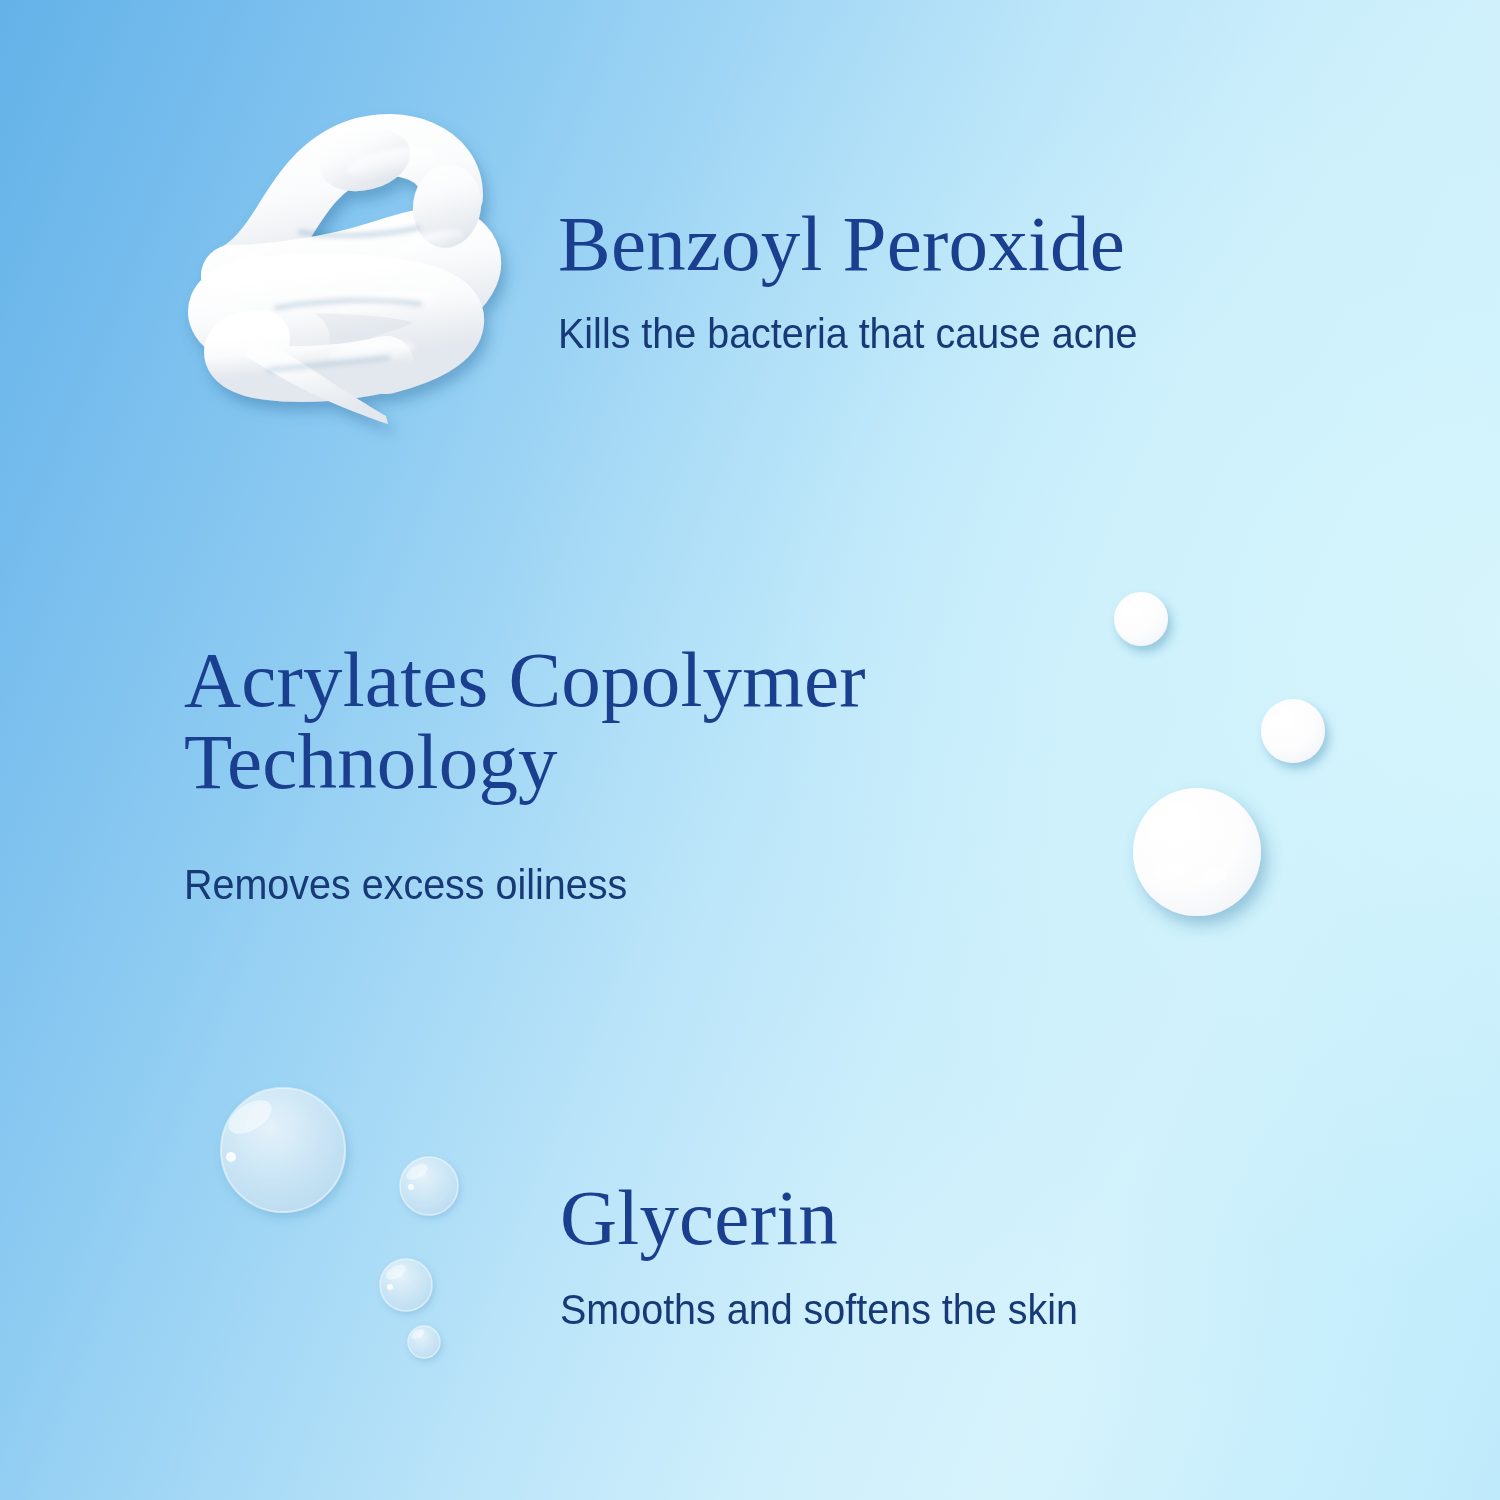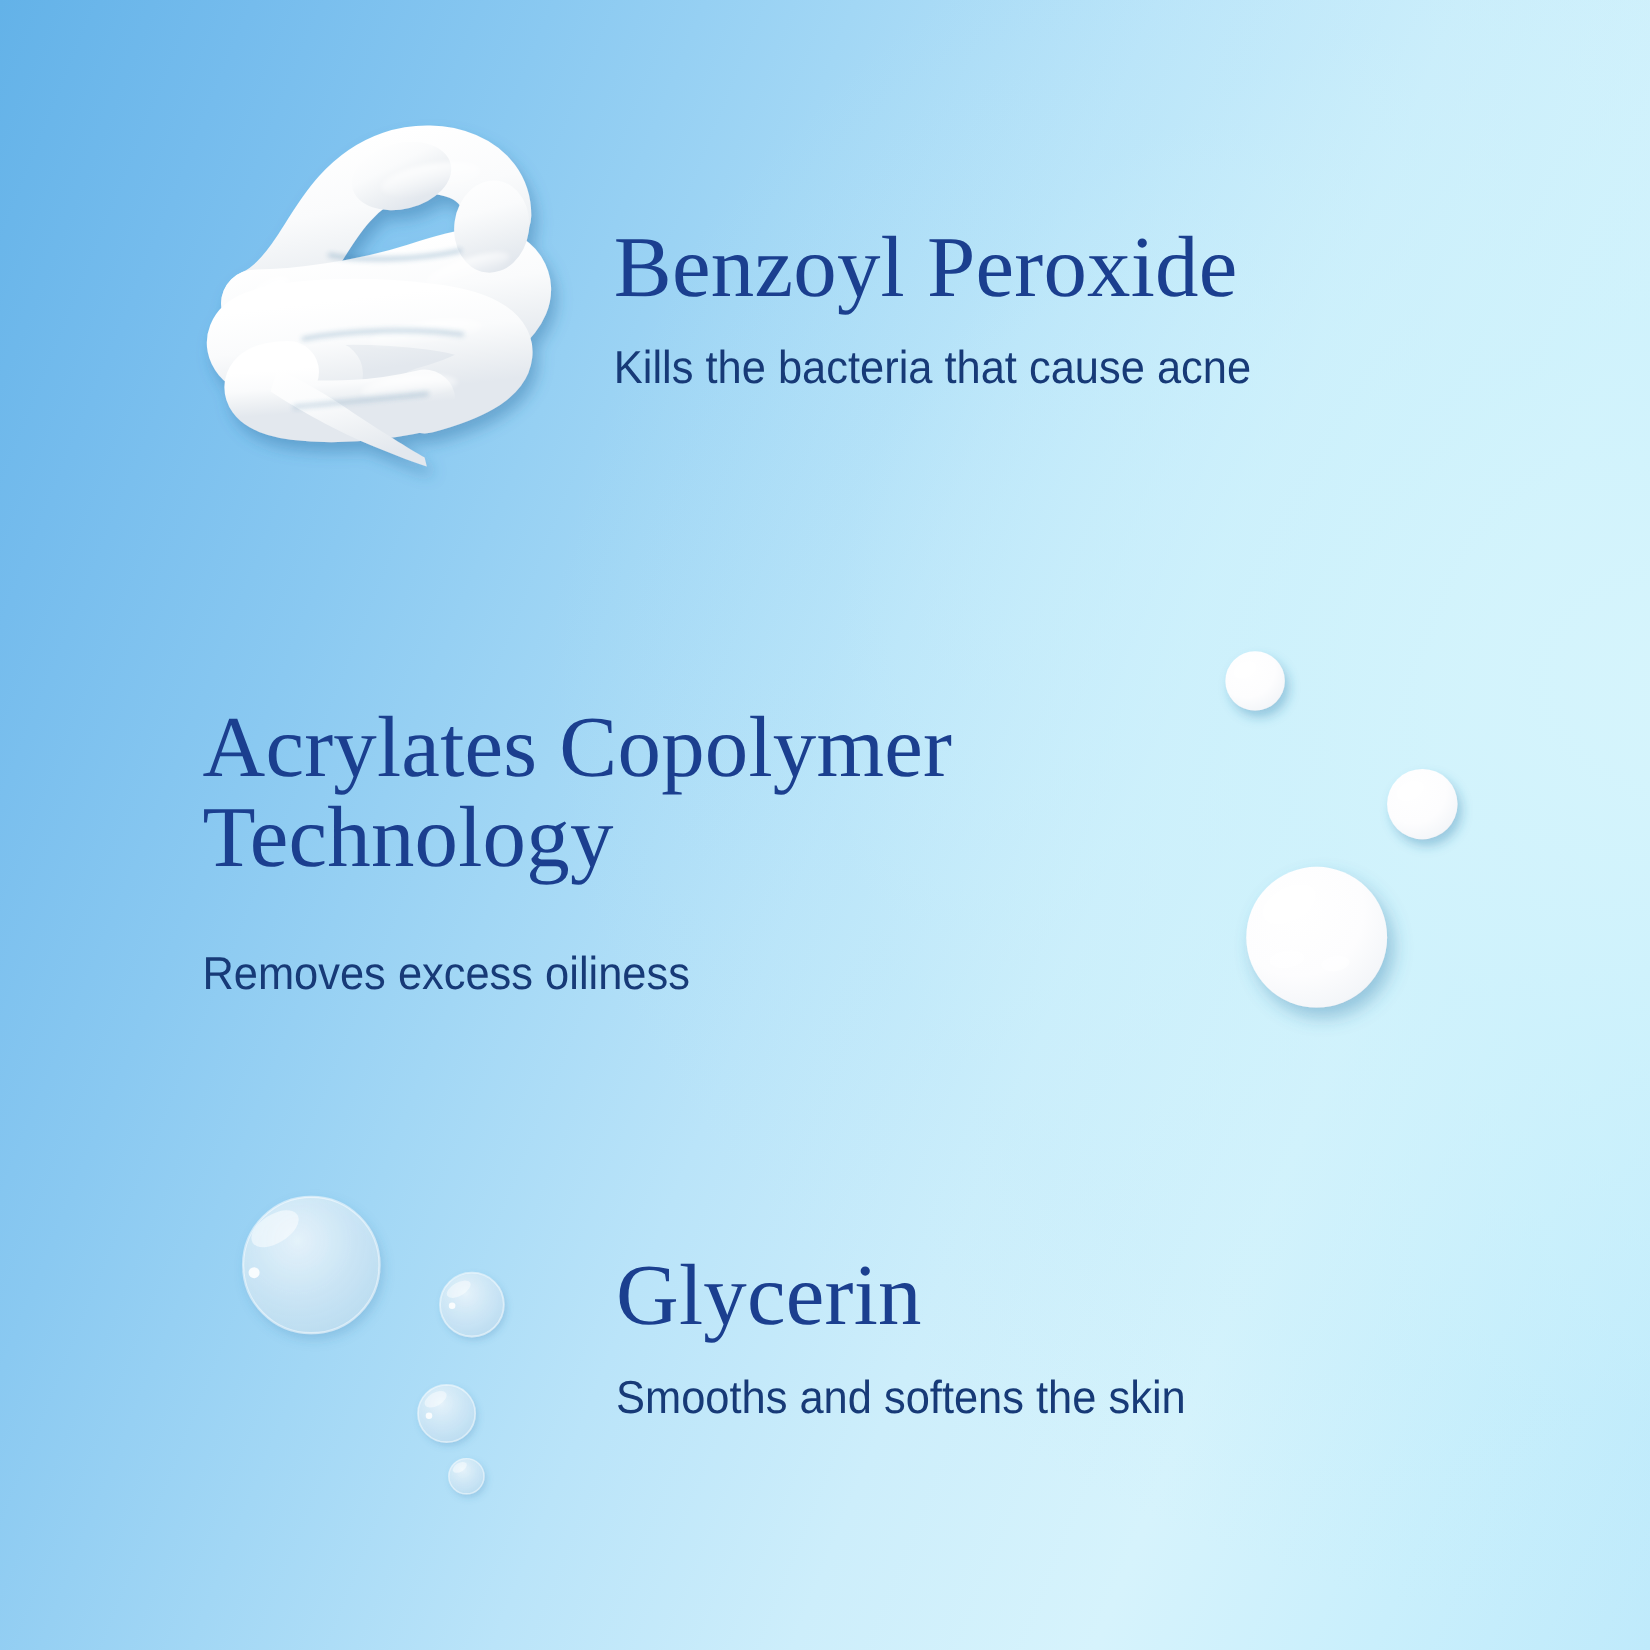--- a/index.html
+++ b/index.html
@@ -68,21 +68,21 @@
   #block-benzoyl .heading { font-size: 79px; }
   #block-benzoyl .subtitle { font-size: 42px; margin-top: 24px; }
 
   
   #block-acrylates { left: 184px; top: 639px; }
   #block-acrylates .heading { font-size: 79px; }
   #block-acrylates .subtitle { font-size: 42px; margin-top: 57px; }
 
   
   #block-glycerin { left: 560px; top: 1138px; }
-  #block-glycerin .heading { font-size: 79px; }
+  #block-glycerin .heading { font-size: 79px; margin-top: 39px; }
   #block-glycerin .subtitle { font-size: 42px; margin-top: 26px; }
 </style>
 </head>
 <body>
 
 <div id="infographic">
 
   <svg class="art-layer" viewBox="0 0 1500 1500" xmlns="http://www.w3.org/2000/svg">
     <defs>
       <linearGradient id="creamBody" x1="0" y1="0" x2="0.35" y2="1">

